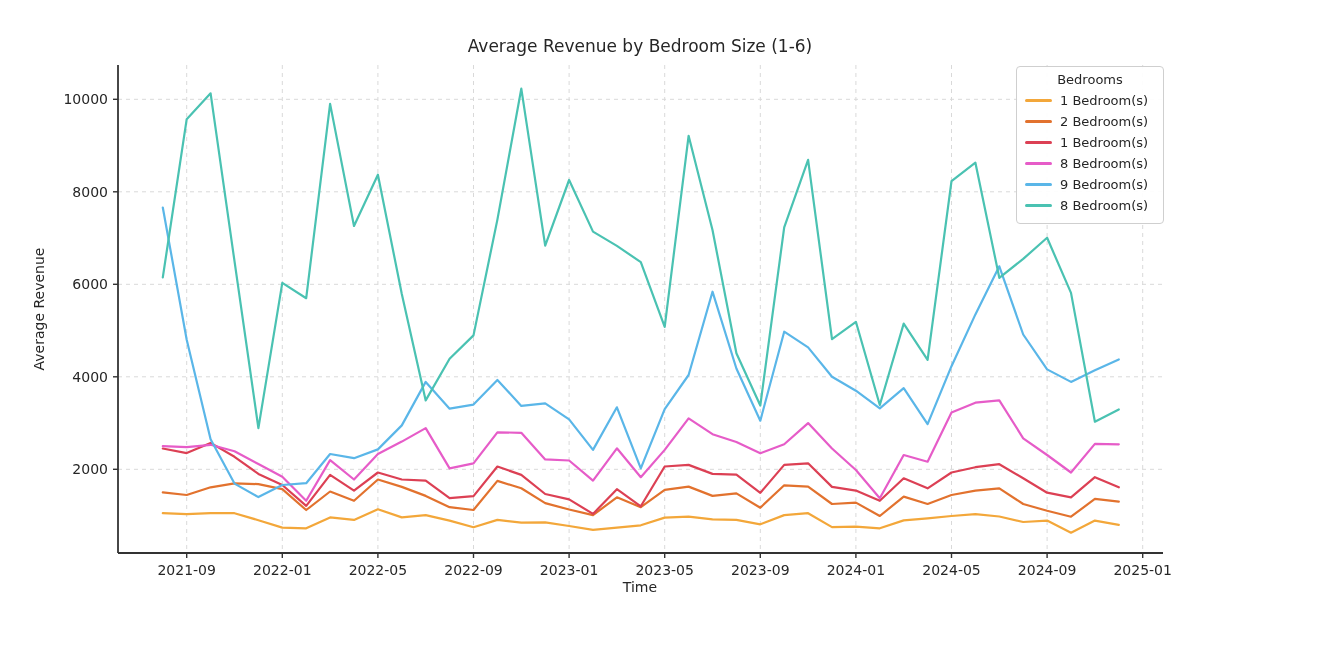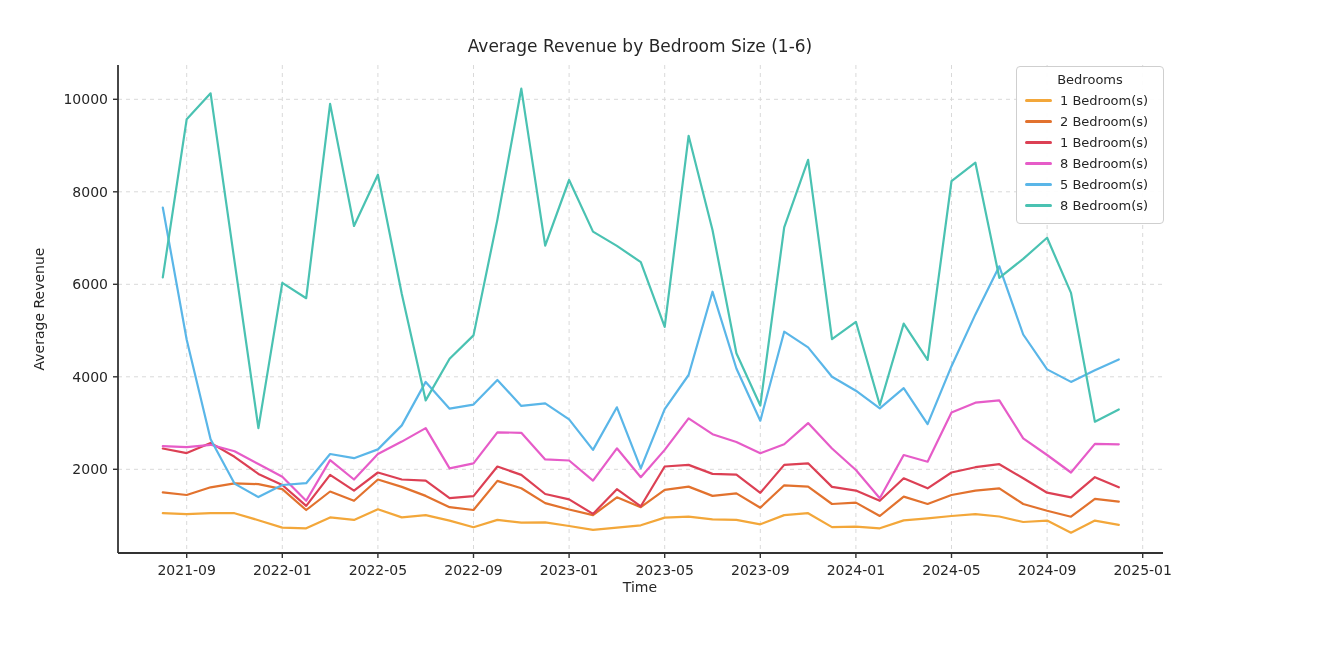--- a/index.html
+++ b/index.html
@@ -104,20 +104,20 @@
     <div class="legend-row">
       <div class="legend-swatch" style="background: rgb(220, 64, 84);"></div>
       <span class="legend-label">1 Bedroom(s)</span>
     </div>
     <div class="legend-row">
       <div class="legend-swatch" style="background: rgb(230, 92, 200);"></div>
       <span class="legend-label">8 Bedroom(s)</span>
     </div>
     <div class="legend-row">
       <div class="legend-swatch" style="background: rgb(90, 182, 232);"></div>
-      <span class="legend-label">5 Bedroom(s)</span>
+      <span class="legend-label">9 Bedroom(s)</span>
     </div>
     <div class="legend-row">
       <div class="legend-swatch" style="background: rgb(74, 194, 178);"></div>
       <span class="legend-label">8 Bedroom(s)</span>
     </div>
   </div>
 </div>
 
 </body></html>

